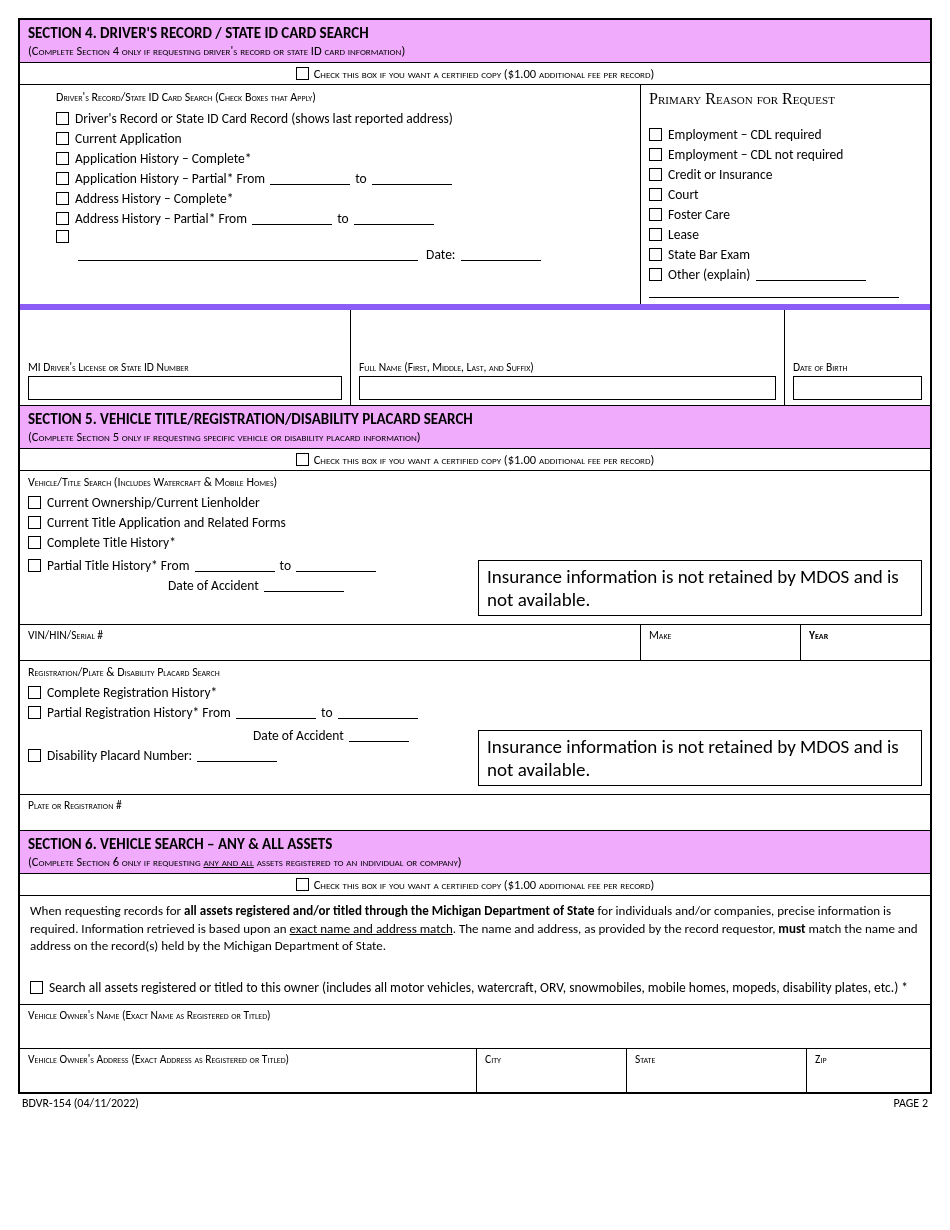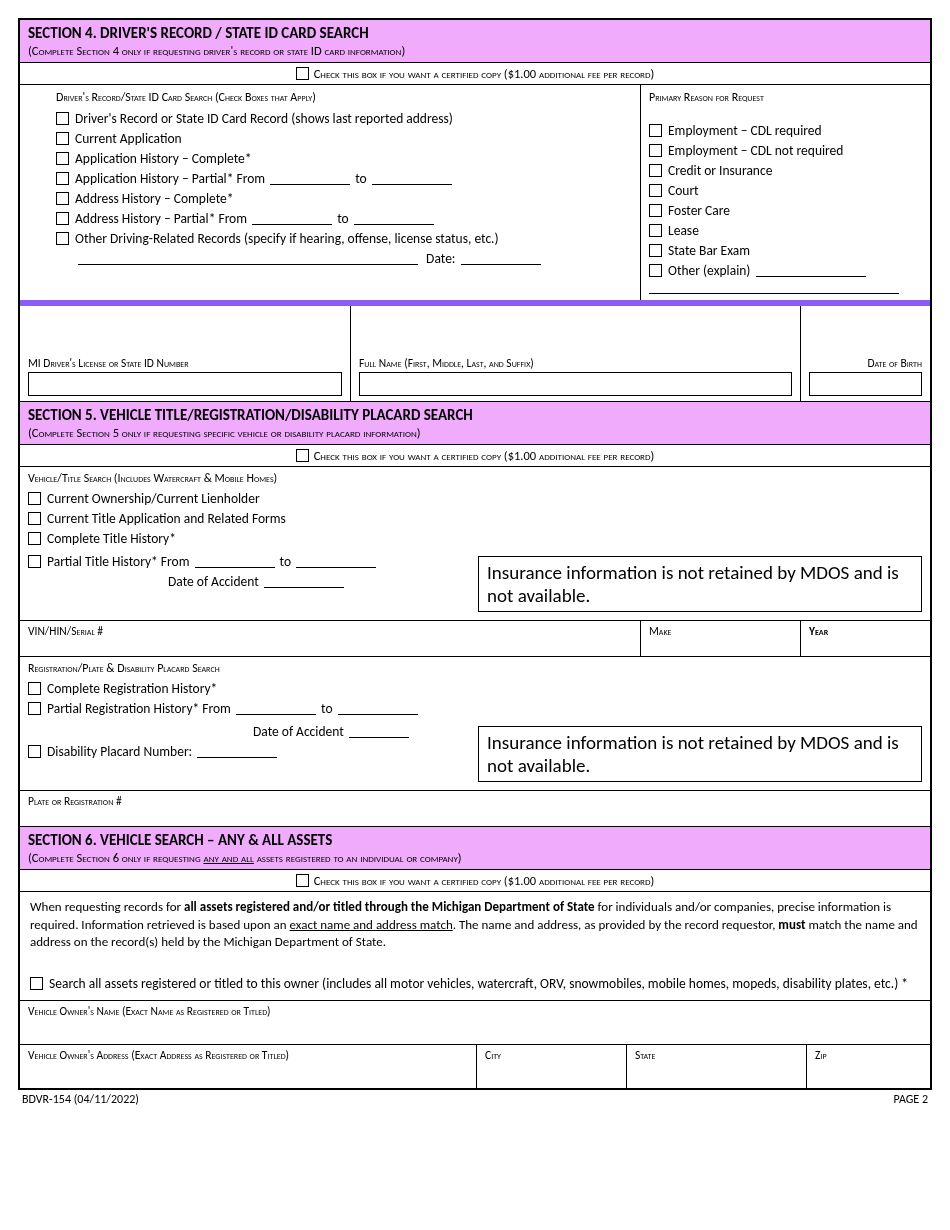--- a/index.html
+++ b/index.html
@@ -97,22 +97,23 @@
     flex: 1;
     padding: 5px 8px 6px 8px;
   }
   .s4-right {
     width: 290px;
     border-left: 1px solid #000;
     padding: 5px 8px 6px 8px;
   }
   .s4-right-title {
     font-variant: small-caps;
-    font-size: 12px;
+    font-size: 16px;
     margin-bottom: 18px;
+    font-family: Liberation Serif, serif;
   }
   .s4-left-title {
     font-variant: small-caps;
     font-size: 12px;
     margin-bottom: 6px;
   }
   .other-line {
     border-bottom: 1px solid #000;
     margin-top: 14px;
     width: 250px;
@@ -183,21 +184,20 @@
           <span>Application History – Complete*</span>
         </div>
       <div class="check-item"><span class="cb"></span><span>Application History – Partial* From</span>&nbsp;<span class="blank"></span>&nbsp;<span>to</span>&nbsp;<span class="blank"></span></div>
       <div class="check-item">
           <span class="cb"></span>
           <span>Address History – Complete*</span>
         </div>
       <div class="check-item"><span class="cb"></span><span>Address History – Partial* From</span>&nbsp;<span class="blank"></span>&nbsp;<span>to</span>&nbsp;<span class="blank"></span></div>
       <div class="check-item">
           <span class="cb"></span>
-          <span>Other Driving-Related Records (specify if hearing, offense, license status, etc.)</span>
         </div>
       <div class="check-item" style="padding-left:20px;">
         <span class="blank" style="min-width:340px;"></span>&nbsp;&nbsp;<span>Date:</span>&nbsp;<span class="blank"></span>
       </div>
     </div>
     <div class="s4-right">
       <div class="s4-right-title">Primary Reason for Request</div>
       <div class="check-item">
           <span class="cb"></span>
           <span>Employment – CDL required</span>
@@ -233,21 +233,21 @@
 
   <div class="input-row">
     <div class="input-cell" style="width:330px;">
       <div class="input-label">MI Driver's License or State ID Number</div>
       <div class="input-box"></div>
     </div>
     <div class="input-cell" style="flex:1;">
       <div class="input-label">Full Name (First, Middle, Last, and Suffix)</div>
       <div class="input-box"></div>
     </div>
-    <div class="input-cell" style="width:130px;text-align:right;">
+    <div class="input-cell" style="width:146px;">
       <div class="input-label">Date of Birth</div>
       <div class="input-box"></div>
     </div>
   </div>
 
   <div class="section-header">
     <div class="section-title">SECTION 5. VEHICLE TITLE/REGISTRATION/DISABILITY PLACARD SEARCH</div>
     <div class="section-sub">
       <span>(Complete Section 5</span><span> only if requesting specific vehicle or disability placard information)</span>
     </div>

